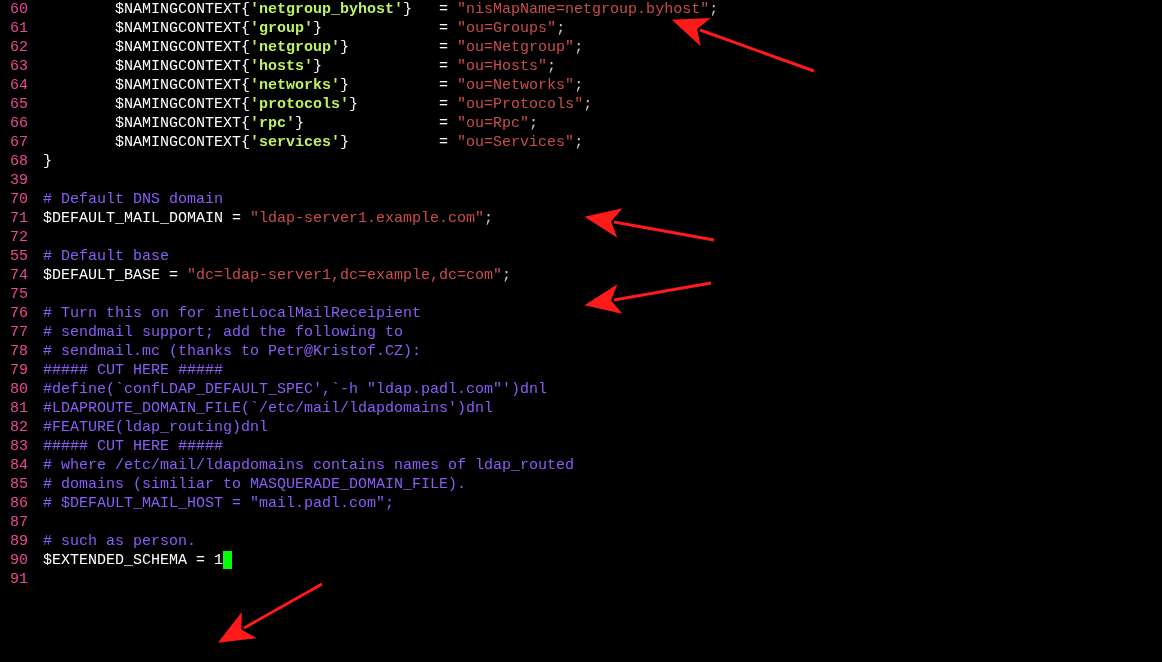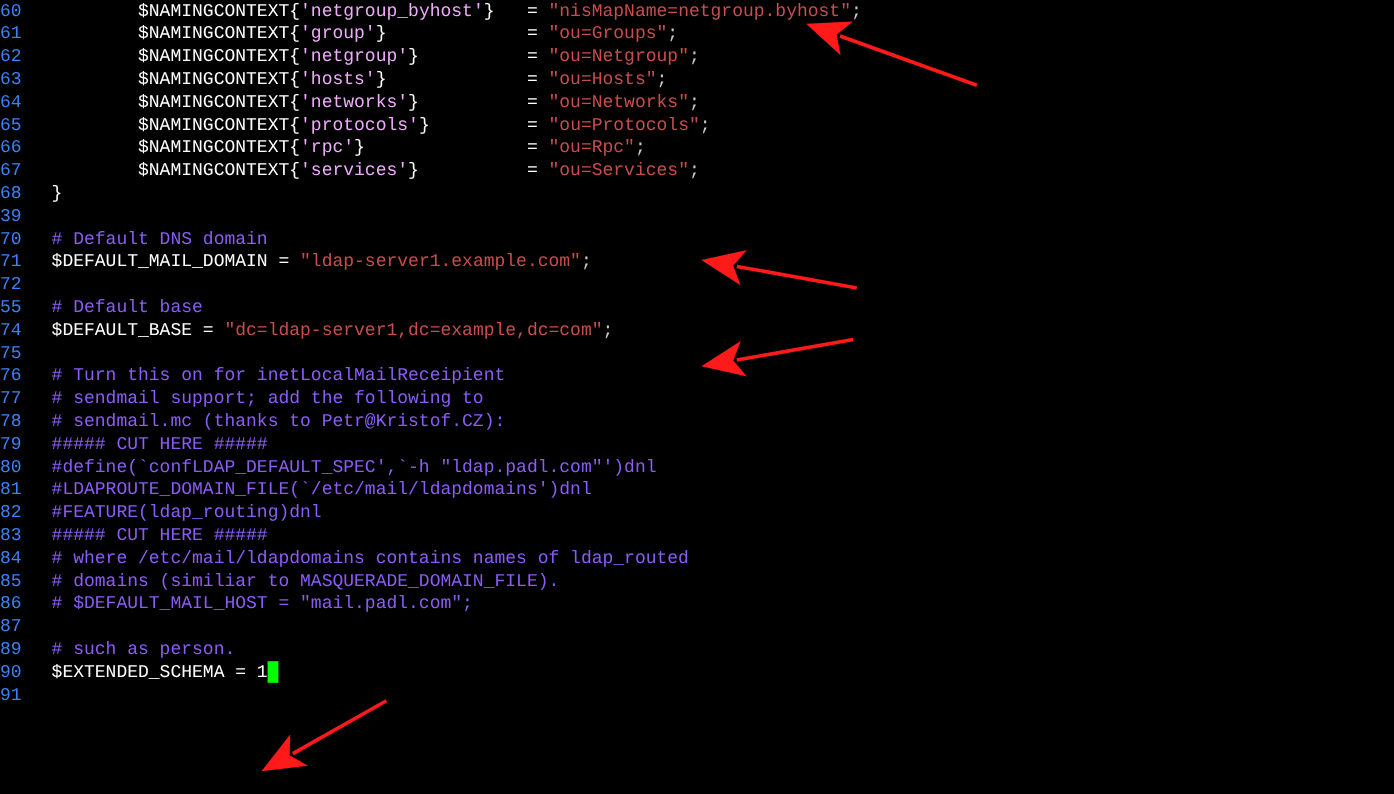--- a/index.html
+++ b/index.html
@@ -20,30 +20,31 @@
     top: 0; left: 0;
     width: 100%;
   }
   .line {
     display: flex;
     height: 19px;
     white-space: pre;
   }
   .gutter {
     width: 28px;
+    text-align: right;
     padding-right: 6px;
-    color: #3b82f6;
+    color: #ec4899;
     flex: 0 0 auto;
     user-select: none;
   }
   .code {
     flex: 1 1 auto;
   }
   .t-default { color: #ffffff; }
-  .t-key     { color: #f0abfc; }
+  .t-key     { color: #bef264; font-weight: bold; }
   .t-string  { color: #c94d4d; }
   .t-comment { color: #8b5cf6; }
   .t-op      { color: #c8c8c8; }
   .cursor {
     display: inline-block;
     width: 9px;
     height: 18px;
     background: #00ff00;
     vertical-align: text-bottom;
   }

